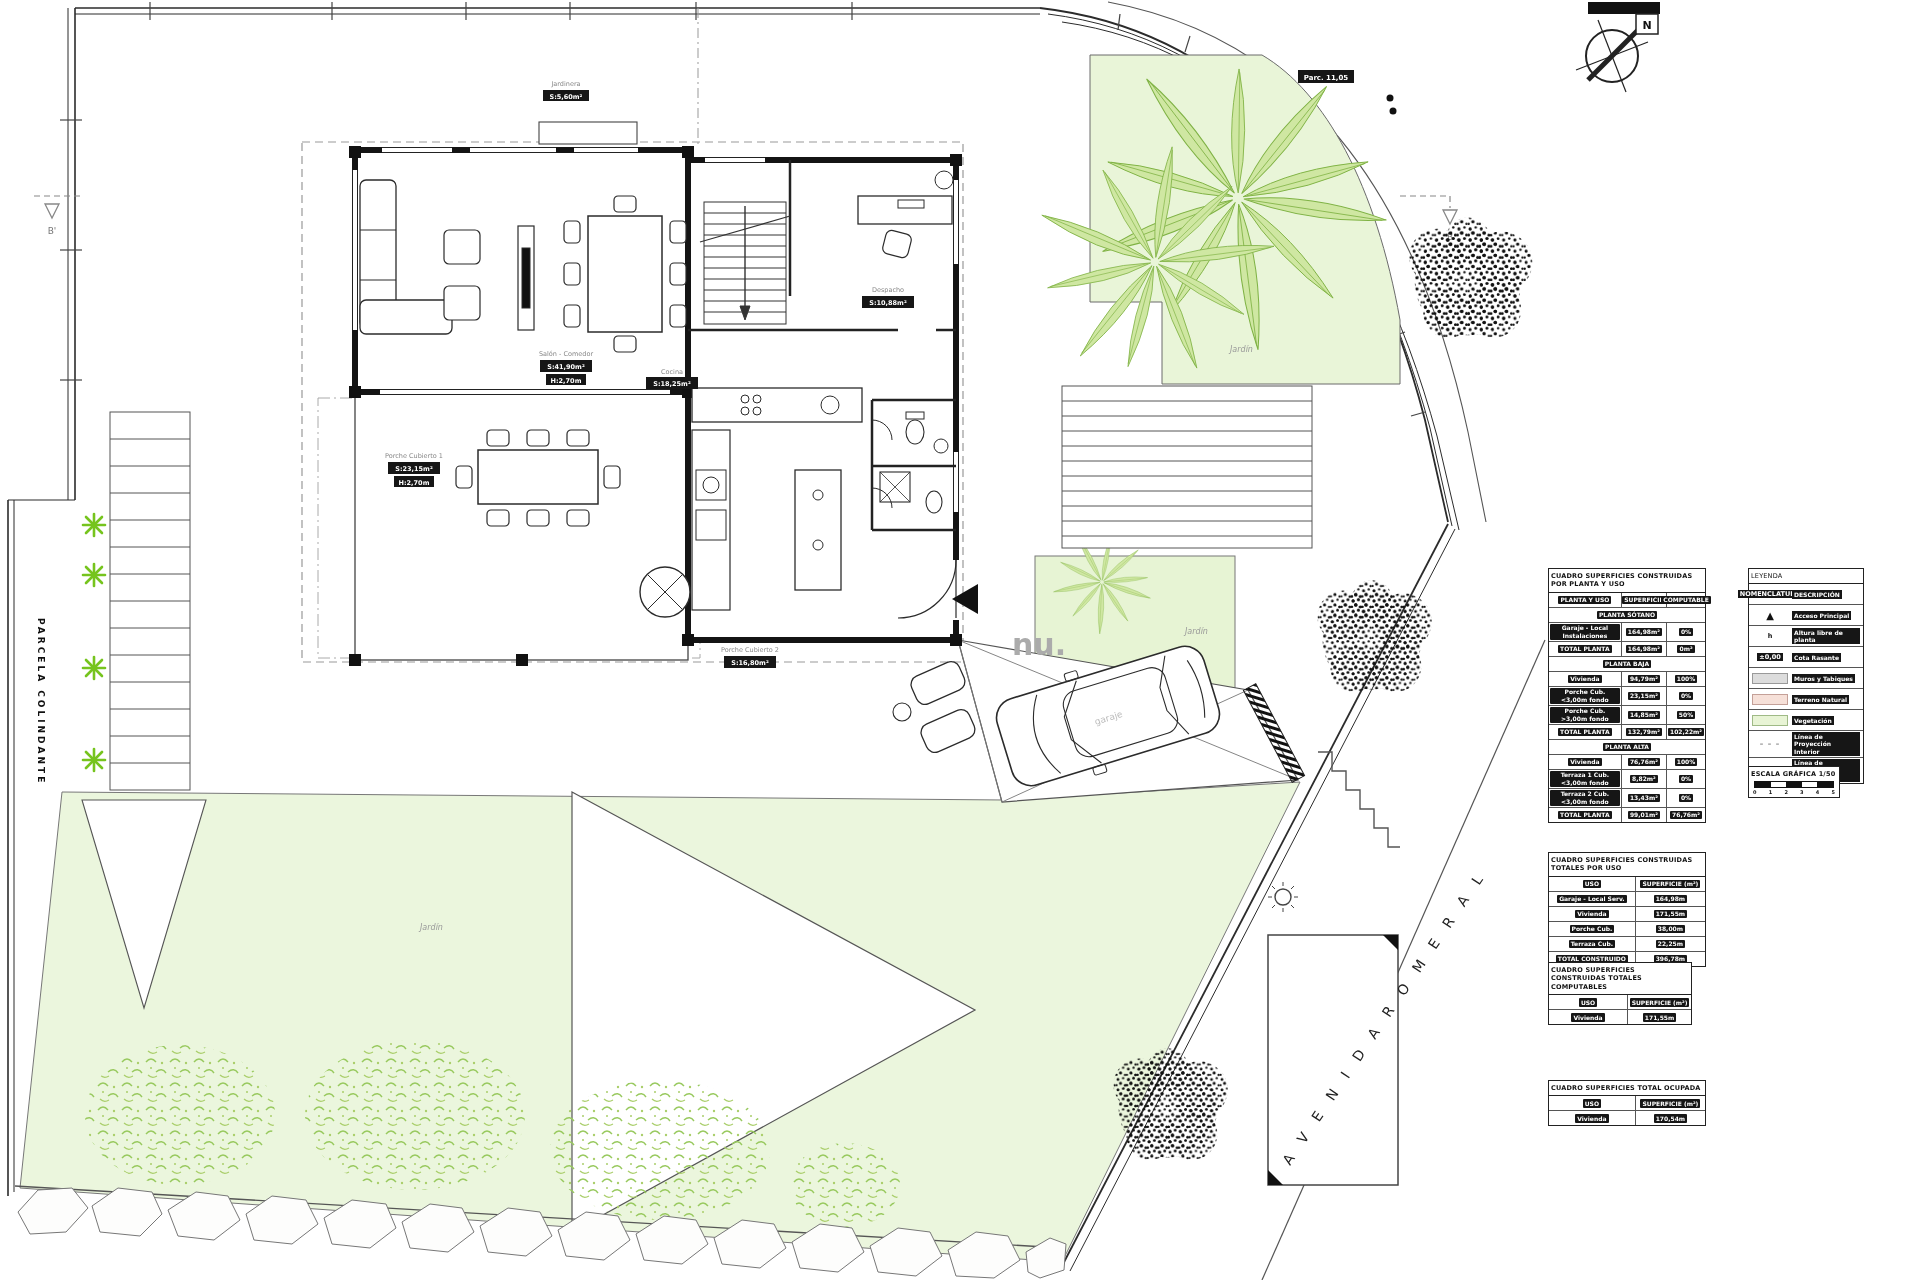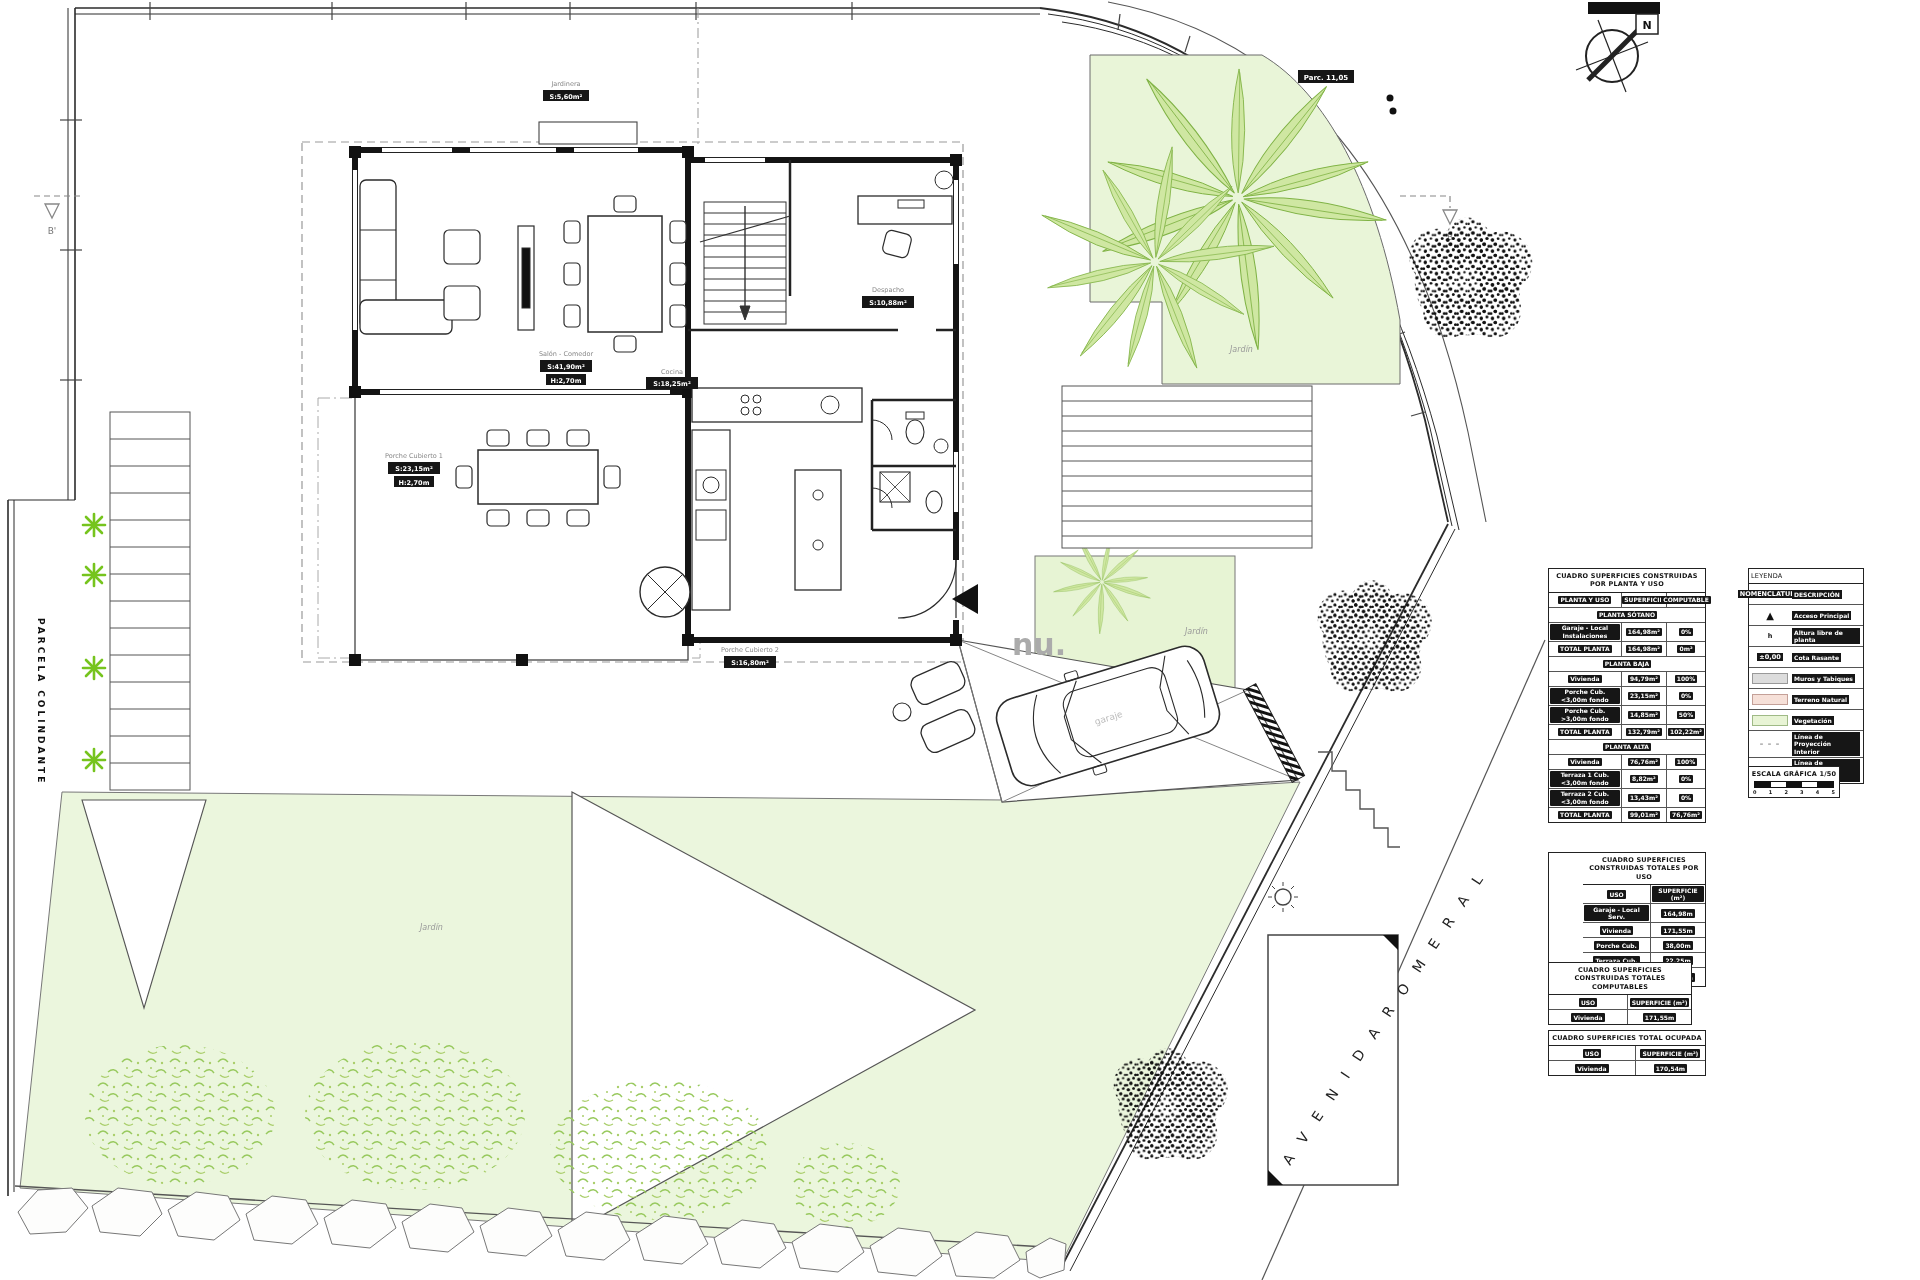--- a/index.html
+++ b/index.html
@@ -2,21 +2,21 @@
 <html><head>
 <meta charset="utf-8">
 <style>
   html,body{margin:0;padding:0;background:#ececea;}
   #canvas{position:relative;width:1920px;height:1280px;background:#ffffff;overflow:hidden;
           font-family:"DejaVu Sans",sans-serif;}
   svg text{font-family:"DejaVu Sans",sans-serif;}
 
   
   .panel{position:absolute;background:#fff;border:1.5px solid #222;color:#111;box-sizing:border-box;}
-  .ptitle{font-size:6.5px;font-weight:bold;text-align:center;padding:3px 2px;border-bottom:1.2px solid #222;
+  .ptitle{font-size:6.5px;font-weight:bold;text-align:left;padding:3px 2px;border-bottom:1.2px solid #222;
           line-height:1.3;letter-spacing:.2px;text-transform:uppercase;}
   .trow{display:flex;align-items:stretch;border-top:1px solid #555;min-height:14px;}
   .rows .trow:first-child{border-top:none;}
   .cell{display:flex;align-items:center;justify-content:center;padding:1px;border-left:1px solid #555;
         text-align:center;box-sizing:border-box;}
   .cell:first-child{border-left:none;}
   .c0{width:46%}.c1{width:29%}.c2{width:25%}
   .cell span{background:#161616;color:#fff;font-size:6px;font-weight:bold;padding:.5px 2px;line-height:1.25;border-radius:1px;}
   span:empty{display:none!important;}
   .trow.sec .c0{width:100%;}
@@ -633,21 +633,21 @@
             <span>99,01m²</span>
           </div>
       <div class="cell c2">
             <span>76,76m²</span>
           </div>
     </div>
       </div>
 </div>
 
 
-<div class="panel two" style="left:1548px;top:852px;width:158px;padding-left:34px;">
+<div class="panel two" style="left:1548px;top:852px;width:158px;">
   <div class="ptitle">CUADRO SUPERFICIES CONSTRUIDAS TOTALES POR USO</div>
   <div class="rows">
         <div class="trow head">
       <div class="cell c0">
             <span>USO</span>
           </div>
       <div class="cell c1">
             <span>SUPERFICIE (m²)</span>
           </div>
 
@@ -719,21 +719,21 @@
           </div>
       <div class="cell c1">
             <span>171,55m</span>
           </div>
 
     </div>
       </div>
 </div>
 
 
-<div class="panel two" style="left:1548px;top:1030px;width:158px;">
+<div class="panel two" style="left:1548px;top:1080px;width:158px;">
   <div class="ptitle">CUADRO SUPERFICIES TOTAL OCUPADA</div>
   <div class="rows">
         <div class="trow head">
       <div class="cell c0">
             <span>USO</span>
           </div>
       <div class="cell c1">
             <span>SUPERFICIE (m²)</span>
           </div>
 

